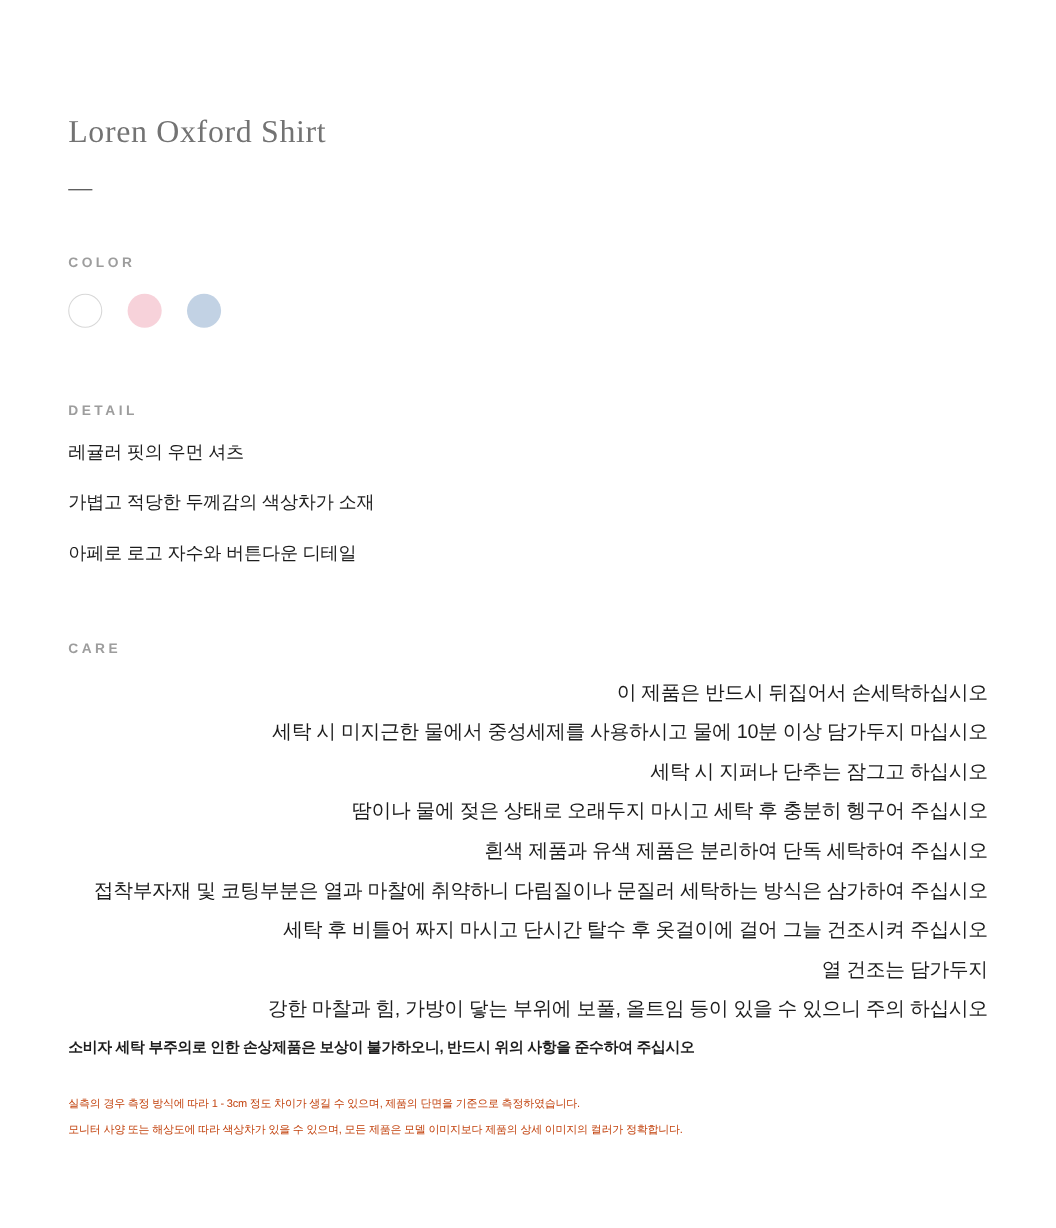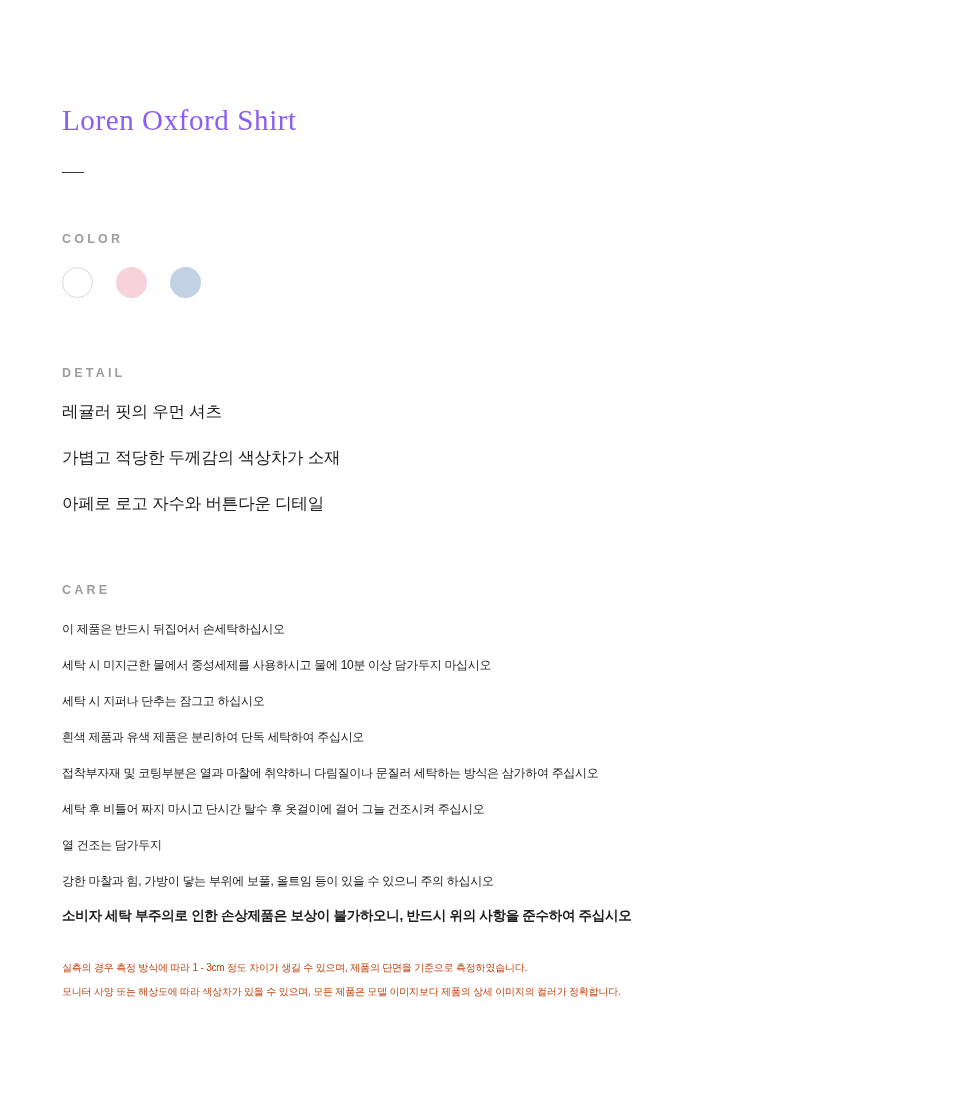--- a/index.html
+++ b/index.html
@@ -16,21 +16,21 @@
     position: relative;
   }
   .page {
     padding: 0 62px;
   }
   .product-title {
     font-family: "Liberation Serif", serif;
     font-size: 29px;
     font-weight: 400;
     letter-spacing: 0.6px;
-    color: #8b5cf6;
+    color: #737373;
     margin: 0;
     padding-top: 103px;
     line-height: 1.2;
   }
   .title-rule {
     width: 22px;
     height: 1px;
     background: #3a3a3a;
     margin-top: 34px;
   }
@@ -65,24 +65,25 @@
   .detail-lines .line {
     font-size: 16.5px;
     line-height: 35px;
     color: #1d1d1d;
     letter-spacing: -0.2px;
     margin-top: 11px;
   }
   .care-section { margin-top: 62px; }
   .care-lines { margin-top: 14px; }
   .care-lines .line {
-    font-size: 12px;
+    font-size: 18px;
     line-height: 36px;
     color: #1d1d1d;
     letter-spacing: -0.3px;
+    text-align: right;
   }
   .care-note {
     margin-top: 8px;
     font-size: 13.5px;
     font-weight: 700;
     color: #1d1d1d;
     letter-spacing: -0.3px;
   }
   .footnotes {
     margin-top: 31px;
@@ -120,20 +121,21 @@
       <div class="line">아페로 로고 자수와 버튼다운 디테일</div>
     </div>
   </section>
 
   <section class="section care-section">
     <div class="section-label">CARE</div>
     <div class="care-lines">
       <div class="line">이 제품은 반드시 뒤집어서 손세탁하십시오</div>
       <div class="line">세탁 시 미지근한 물에서 중성세제를 사용하시고 물에 10분 이상 담가두지 마십시오</div>
       <div class="line">세탁 시 지퍼나 단추는 잠그고 하십시오</div>
+      <div class="line">땀이나 물에 젖은 상태로 오래두지 마시고 세탁 후 충분히 헹구어 주십시오</div>
       <div class="line">흰색 제품과 유색 제품은 분리하여 단독 세탁하여 주십시오</div>
       <div class="line">접착부자재 및 코팅부분은 열과 마찰에 취약하니 다림질이나 문질러 세탁하는 방식은 삼가하여 주십시오</div>
       <div class="line">세탁 후 비틀어 짜지 마시고 단시간 탈수 후 옷걸이에 걸어 그늘 건조시켜 주십시오</div>
       <div class="line">열 건조는 담가두지</div>
       <div class="line">강한 마찰과 힘, 가방이 닿는 부위에 보풀, 올트임 등이 있을 수 있으니 주의 하십시오</div>
     </div>
     <div class="care-note">소비자 세탁 부주의로 인한 손상제품은 보상이 불가하오니, 반드시 위의 사항을 준수하여 주십시오</div>
   </section>
 
   <section class="footnotes">

